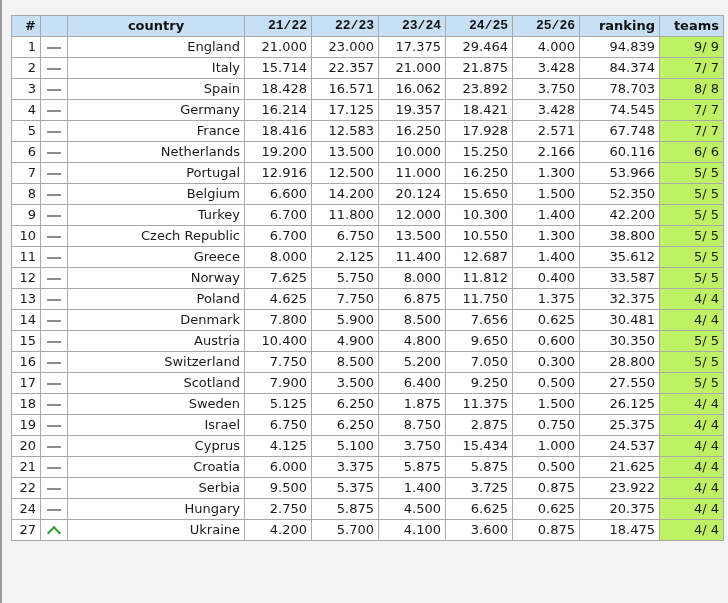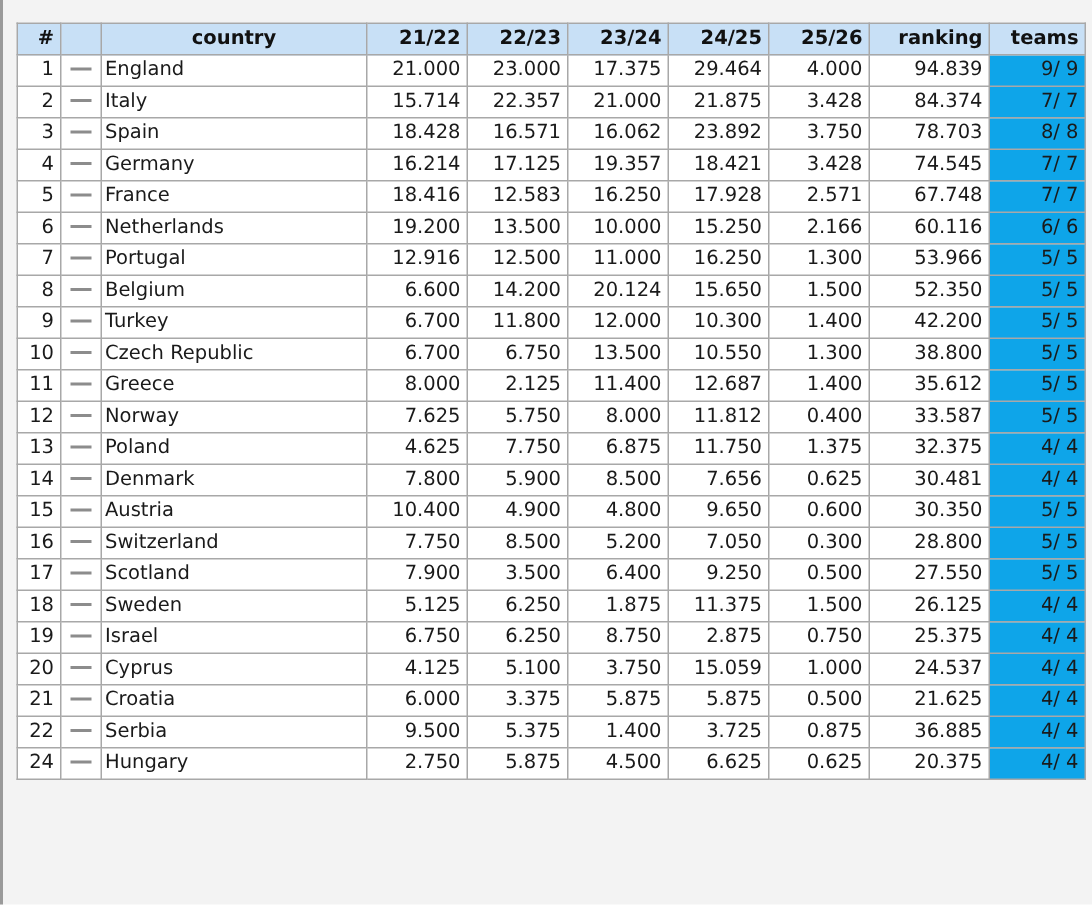--- a/index.html
+++ b/index.html
@@ -28,28 +28,28 @@
       line-height: 20px;
     }
     th {
       background: #c8e0f6;
       font-weight: bold;
       color: #111;
       text-align: right;
     }
     th.c-country { text-align: center; }
     td { text-align: right; }
-    td.c-country { text-align: left; padding-left: 2px; }
+    td.c-country { text-align: right; padding-left: 2px; }
     td.c-trend, th.c-trend { text-align: center; padding: 0; }
     td.c-teams, th.c-teams { }
-    td.c-teams { background: #0ea5e9; margin-top: 35px; }
+    td.c-teams { background: #bef264; margin-top: 35px; }
     .w-rank { width: 20px; }
     .w-trend { width: 26px; }
     .w-country { width: 168px; }
-    .w-season { width: 58px; }
+    .w-season { width: 58px; font-family: Liberation Mono, monospace; }
     .w-ranking { width: 71px; }
     .w-teams { width: 55px; }
     .trend-same {
       display: inline-block; width: 14px; height: 2px; background: #8c8c8c;
       vertical-align: middle;
     }
     .trend-up {
       display: inline-block; width: 8px; height: 8px;
       border-left: 2px solid #2e9a2e; border-top: 2px solid #2e9a2e;
       transform: rotate(45deg); margin-top: 5px; vertical-align: middle;
@@ -323,21 +323,21 @@
     <td class="c-teams">4/ 4</td>
   </tr>
 
   <tr>
     <td>20</td>
     <td class="c-trend"><span class="trend-same"></span></td>
     <td class="c-country">Cyprus</td>
     <td>4.125</td>
     <td>5.100</td>
     <td>3.750</td>
-    <td>15.059</td>
+    <td>15.434</td>
     <td>1.000</td>
     <td>24.537</td>
     <td class="c-teams">4/ 4</td>
   </tr>
 
   <tr>
     <td>21</td>
     <td class="c-trend"><span class="trend-same"></span></td>
     <td class="c-country">Croatia</td>
     <td>6.000</td>
@@ -351,34 +351,46 @@
 
   <tr>
     <td>22</td>
     <td class="c-trend"><span class="trend-same"></span></td>
     <td class="c-country">Serbia</td>
     <td>9.500</td>
     <td>5.375</td>
     <td>1.400</td>
     <td>3.725</td>
     <td>0.875</td>
-    <td>36.885</td>
+    <td>23.922</td>
     <td class="c-teams">4/ 4</td>
   </tr>
 
 
   <tr>
     <td>24</td>
     <td class="c-trend"><span class="trend-same"></span></td>
     <td class="c-country">Hungary</td>
     <td>2.750</td>
     <td>5.875</td>
     <td>4.500</td>
     <td>6.625</td>
     <td>0.625</td>
     <td>20.375</td>
     <td class="c-teams">4/ 4</td>
   </tr>
 
 
 
+  <tr>
+    <td>27</td>
+    <td class="c-trend"><span class="trend-up"></span></td>
+    <td class="c-country">Ukraine</td>
+    <td>4.200</td>
+    <td>5.700</td>
+    <td>4.100</td>
+    <td>3.600</td>
+    <td>0.875</td>
+    <td>18.475</td>
+    <td class="c-teams">4/ 4</td>
+  </tr>
 </tbody>
 </table>
 
 </body></html>

